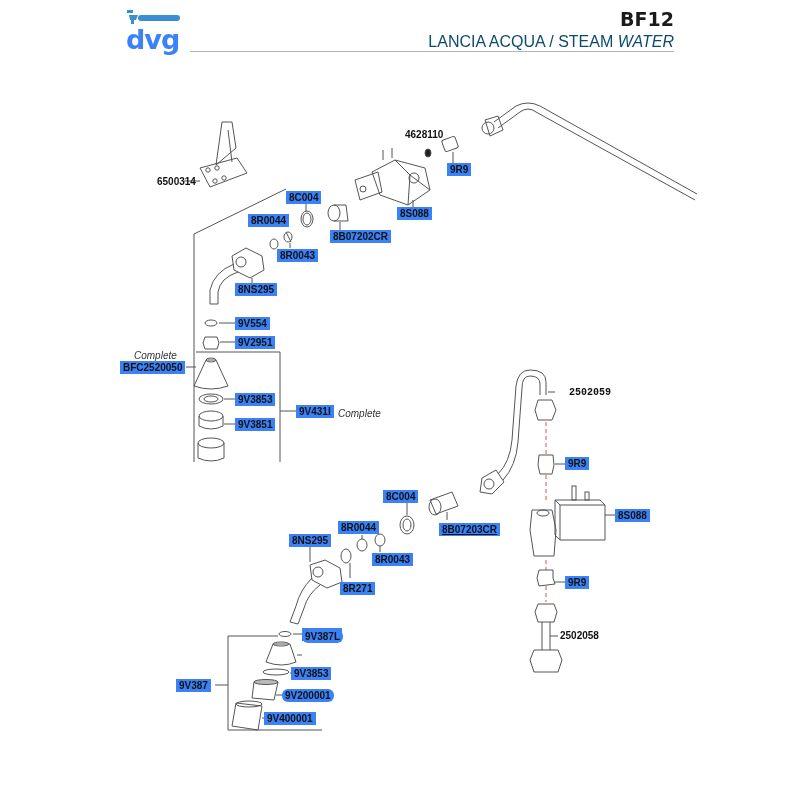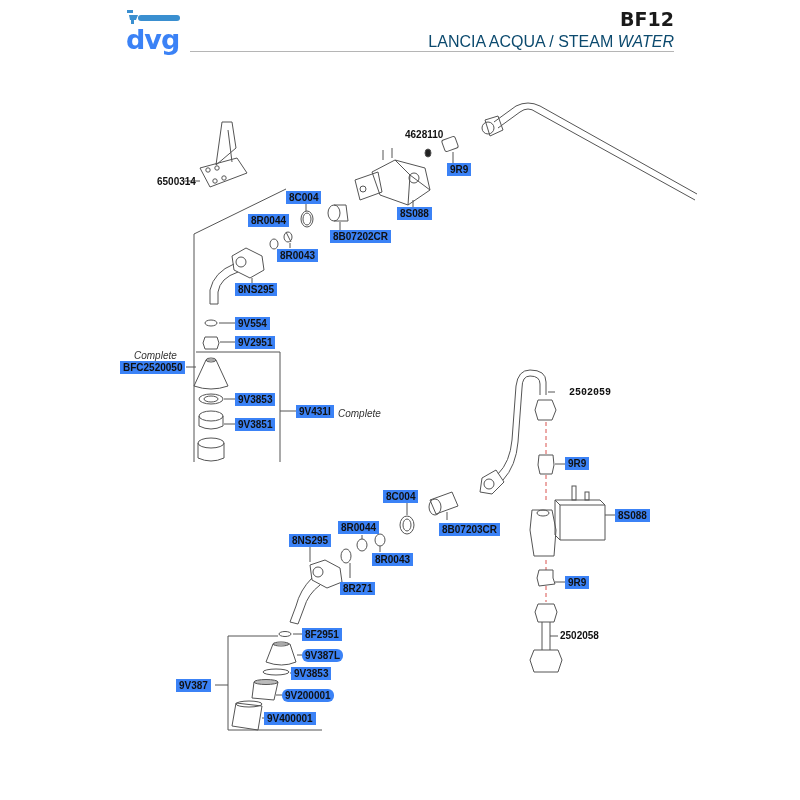--- a/index.html
+++ b/index.html
@@ -215,26 +215,26 @@
 <div class="lbl hl" style="left:120px; top:361px;">BFC2520050</div>
 <div class="lbl hl" style="left:235px; top:393px;">9V3853</div>
 <div class="lbl hl" style="left:235px; top:418px;">9V3851</div>
 <div class="lbl hl" style="left:296px; top:405px;">9V431I</div>
 <div class="note" style="left:338px; top:408px;">Complete</div>
 
 <div class="lbl" style="left:566px; top:386px;font-family:Liberation Mono, monospace;">2502059</div>
 <div class="lbl hl" style="left:565px; top:457px;">9R9</div>
 <div class="lbl hl" style="left:615px; top:509px;">8S088</div>
 <div class="lbl hl" style="left:383px; top:490px;">8C004</div>
-<div class="lbl hl" style="left:439px; top:523px;">8B07203CR</div>
+<div class="lbl hl" style="left:439px; top:523px;text-decoration:underline;">8B07203CR</div>
 <div class="lbl hl" style="left:338px; top:521px;">8R0044</div>
 <div class="lbl hl" style="left:372px; top:553px;">8R0043</div>
 <div class="lbl hl" style="left:289px; top:534px;">8NS295</div>
 <div class="lbl hl" style="left:340px; top:582px;">8R271</div>
 <div class="lbl hl" style="left:565px; top:576px;">9R9</div>
 <div class="lbl" style="left:557px; top:629px;">2502058</div>
 
 <div class="lbl hl" style="left:302px; top:628px;">8F2951</div>
-<div class="lbl hl" style="left:302px; top:649px;border-radius:6px;">9V387L</div>
+<div class="lbl hl" style="left:302px; top:630px;border-radius:6px;">9V387L</div>
 <div class="lbl hl" style="left:291px; top:667px;">9V3853</div>
 <div class="lbl hl" style="left:282px; top:689px;border-radius:6px;">9V200001</div>
 <div class="lbl hl" style="left:264px; top:712px;">9V400001</div>
 <div class="lbl hl" style="left:176px; top:679px;">9V387</div>
 
 </body></html>

